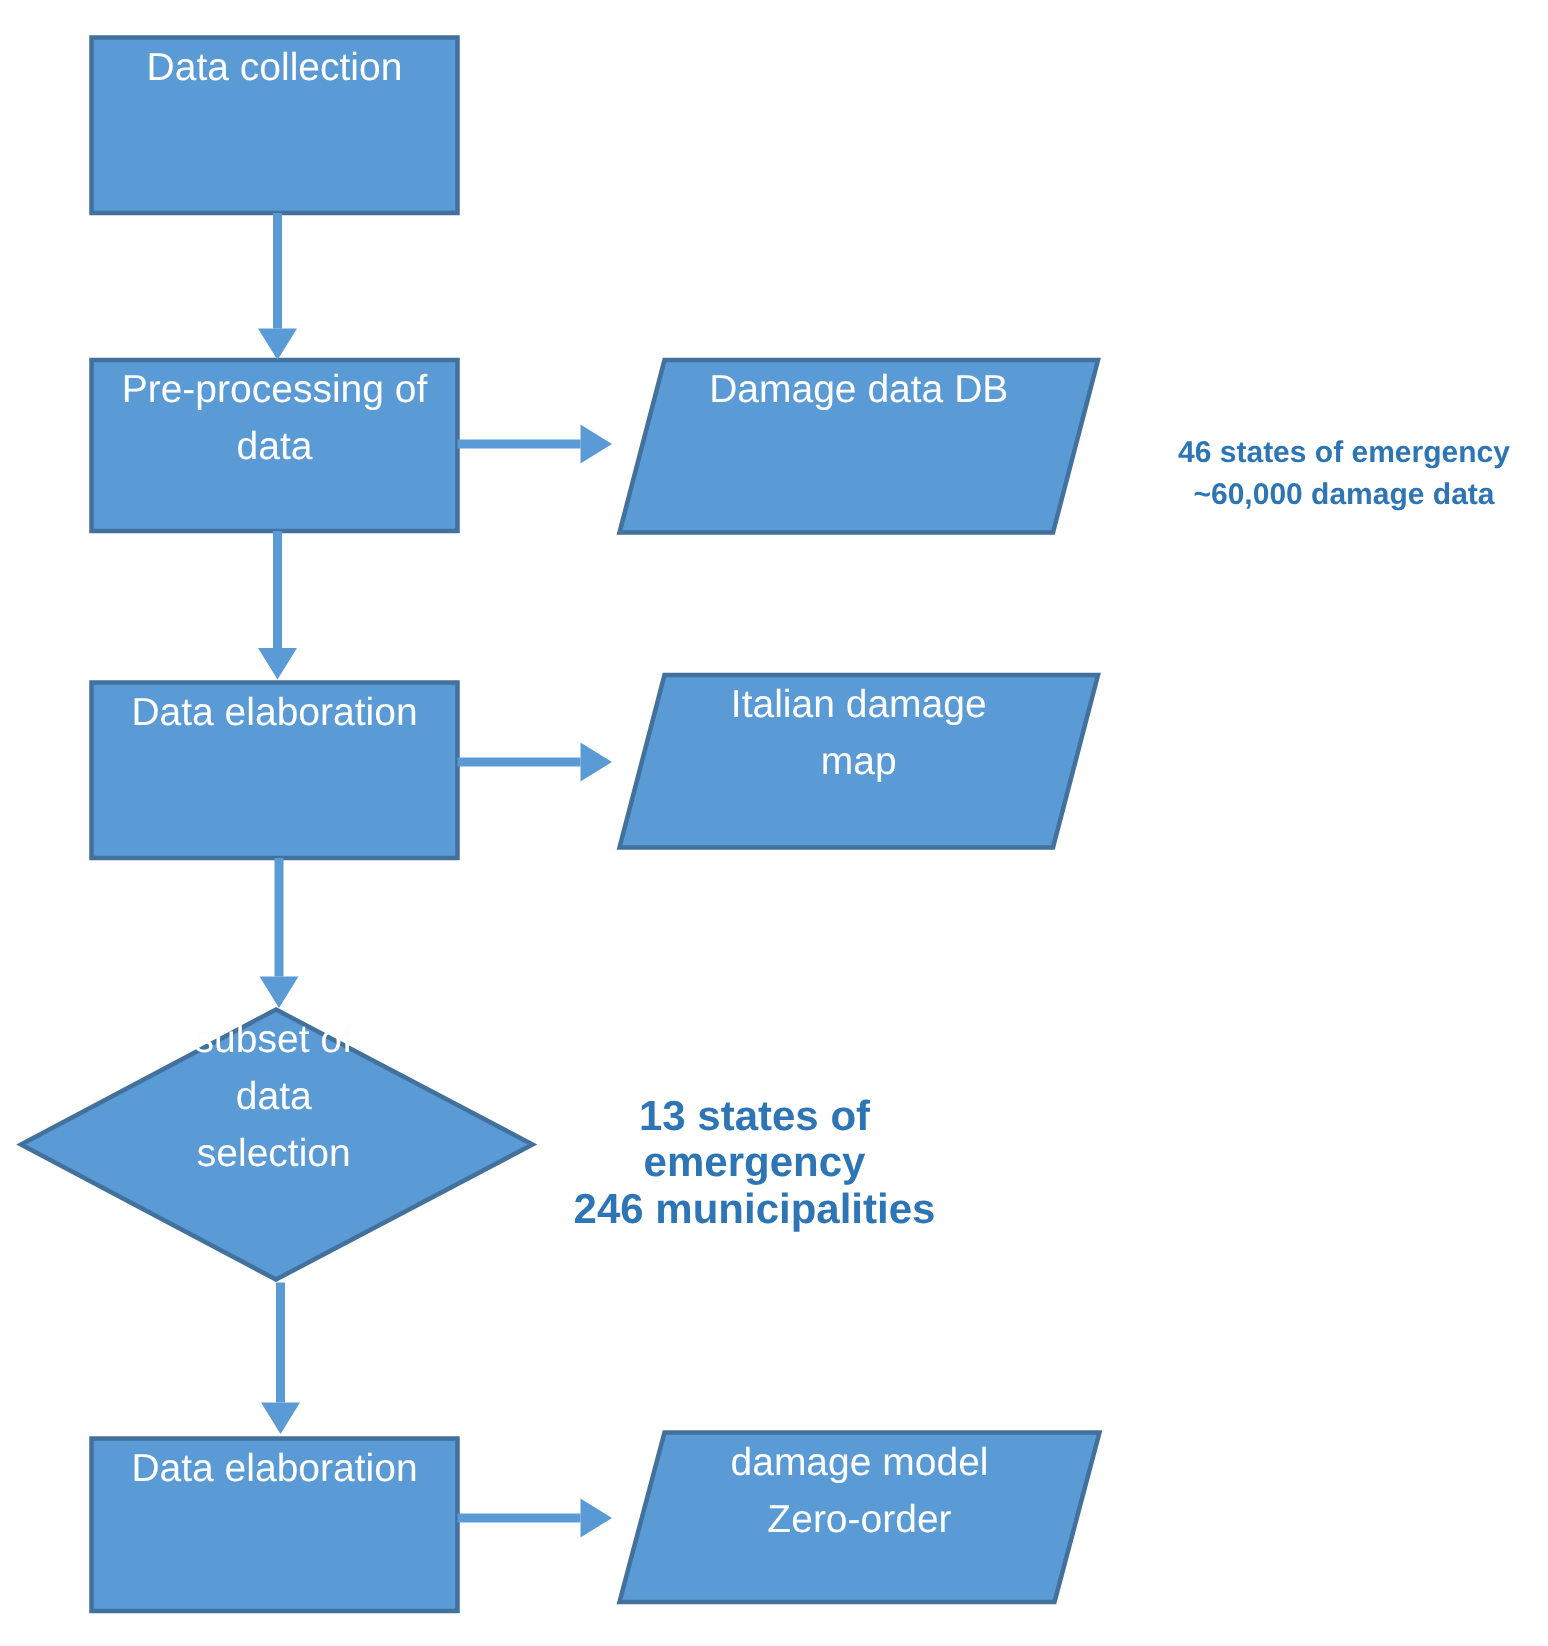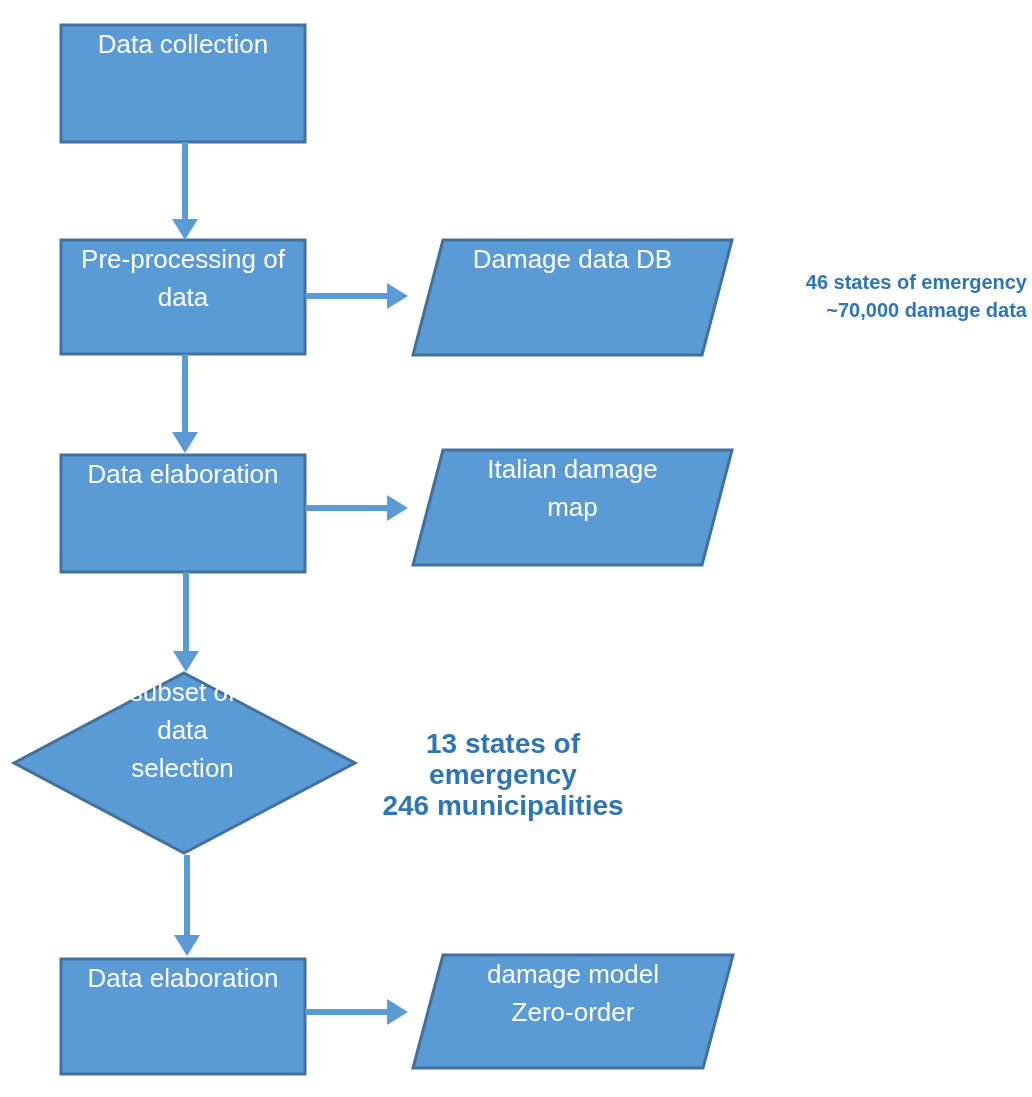--- a/index.html
+++ b/index.html
@@ -132,23 +132,23 @@
 
   <div class="shape-label" style="left:61px; top:959px; width:244px; height:115px;">
     <span>Data elaboration</span>
   </div>
 
   <div class="shape-label" style="left:413px; top:955px; width:320px; height:113px;">
     <span>damage model</span>
     <span>Zero-order</span>
   </div>
 
-  <div class="annotation a1" style="left:765px; top:268px; width:262px;align-items:flex-end;">
+  <div class="annotation a1" style="left:765px; top:288px; width:262px;">
     <span>46 states of emergency</span>
-    <span>~70,000 damage data</span>
+    <span>~60,000 damage data</span>
   </div>
 
   <div class="annotation a2" style="left:378px; top:728px; width:250px;">
     <span>13 states of emergency</span>
     <span>246 municipalities</span>
   </div>
 
 </div>
 
 </body></html>

